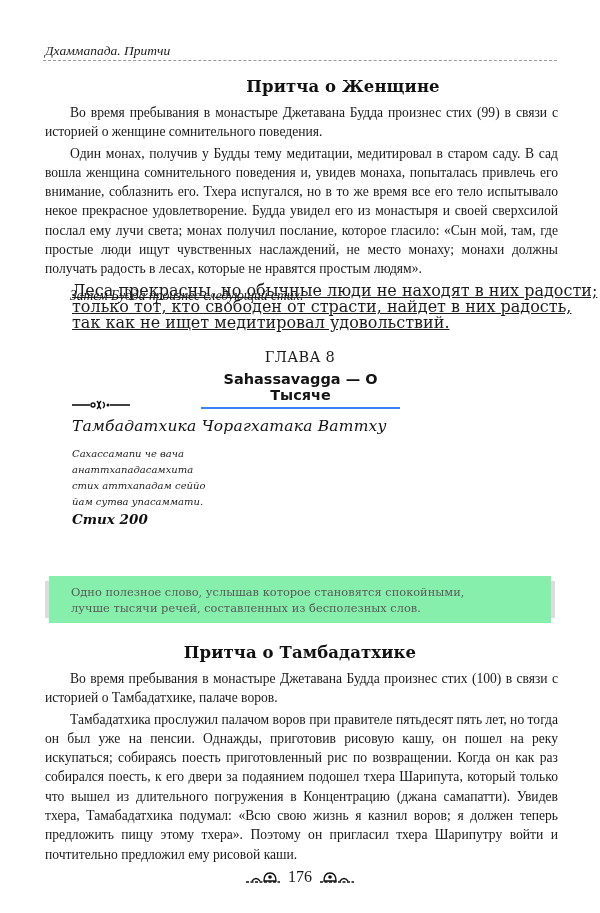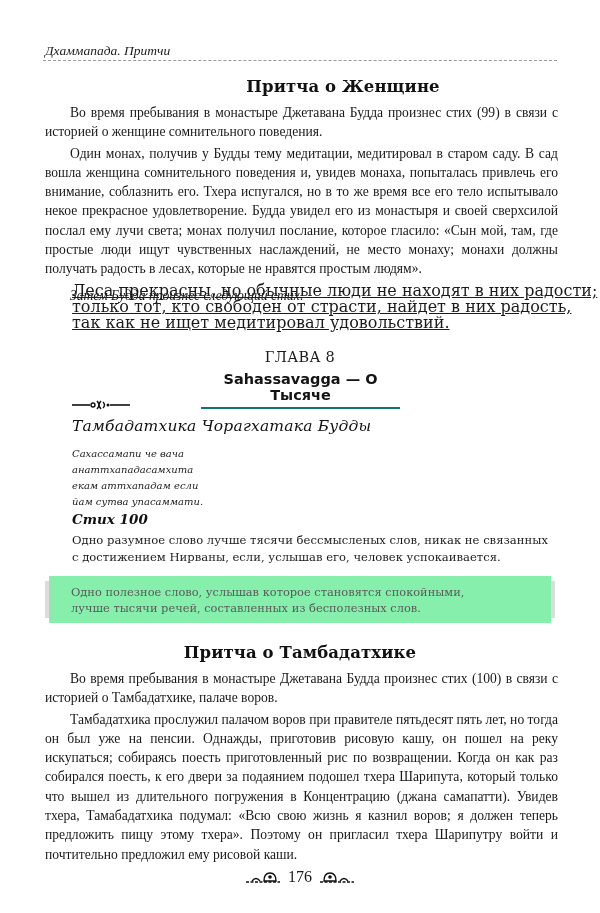--- a/index.html
+++ b/index.html
@@ -12,21 +12,21 @@
     .h-parable { position: absolute; left: 0; width: 600px; text-align: center; font-family: "DejaVu Serif", serif; font-size: 16.5px; font-weight: bold; color: #111; letter-spacing: 0.1px; }
 
     .prose { position: absolute; left: 45px; width: 513px; font-family: "Liberation Serif", serif; font-size: 13.6px; line-height: 19.3px; text-align: justify; color: #181818; }
     .prose p { margin: 0; text-indent: 25px; }
     .prose p + p { margin-top: 2px; }
 
     .verse { position: absolute; left: 72px; font-family: "DejaVu Serif", serif; font-size: 16px; line-height: 16.2px; color: #1b1b1b; text-decoration: underline; }
     .verse div { white-space: nowrap; }
 
     .chapter-num { position: absolute; left: 0; width: 600px; top: 349px; text-align: center; font-family: "DejaVu Serif", serif; font-size: 14.5px; color: #1a1a1a; letter-spacing: 0.3px; }
-    .chapter-title { position: absolute; left: 201px; top: 371px; width: 199px; text-align: center; font-family: "DejaVu Sans", sans-serif; font-size: 14.5px; font-weight: bold; color: #141414; padding-bottom: 4px; border-bottom: 2px solid #0f766e; }
+    .chapter-title { position: absolute; left: 201px; top: 371px; width: 199px; text-align: center; font-family: "DejaVu Sans", sans-serif; font-size: 14.5px; font-weight: bold; color: #141414; padding-bottom: 4px; border-bottom: 2px solid #3b82f6; }
 
     .ornament-left { position: absolute; left: 72px; top: 399px; width: 58px; height: 12px; }
 
     .pali-title { position: absolute; left: 72px; top: 417px; font-family: "DejaVu Serif", serif; font-style: italic; font-size: 15.5px; color: #111; letter-spacing: 0.2px; }
     .pali-verse { position: absolute; left: 72px; top: 446px; font-family: "DejaVu Serif", serif; font-style: italic; font-size: 10px; line-height: 16px; color: #222; }
     .pali-verse div { white-space: nowrap; }
 
     .stanza-label { position: absolute; left: 72px; top: 511px; font-family: "DejaVu Serif", serif; font-style: italic; font-weight: bold; font-size: 13.5px; color: #111; }
     .stanza-text { position: absolute; left: 72px; top: 532px; width: 460px; font-family: "DejaVu Serif", serif; font-size: 11.6px; line-height: 17px; color: #1b1b1b; }
     .stanza-text div { white-space: nowrap; }
@@ -69,34 +69,30 @@
 
   <svg class="ornament-left" viewBox="0 0 58 12">
     <line x1="0" y1="6" x2="18" y2="6" stroke="#111" stroke-width="1.6"></line>
     <circle cx="21" cy="6" r="2" fill="none" stroke="#111" stroke-width="1.4"></circle>
     <path d="M25 2 Q29 6 25 10 M29 2 Q25 6 29 10" fill="none" stroke="#111" stroke-width="1.6"></path>
     <path d="M31 3 Q34 6 31 9" fill="none" stroke="#111" stroke-width="1.4"></path>
     <circle cx="36" cy="6" r="1.5" fill="#111"></circle>
     <line x1="38" y1="6" x2="58" y2="6" stroke="#111" stroke-width="1.6"></line>
   </svg>
 
-  <div class="pali-title">Тамбадатхика Чорагхатака Будды</div>
+  <div class="pali-title">Тамбадатхика Чорагхатака Ваттху</div>
 
   <div class="pali-verse">
     <div>Сахассамапи че вача</div>
     <div>анаттхападасамхита</div>
-    <div>екам аттхападам если</div>
+    <div>стих аттхападам сеййо</div>
     <div>йам сутва упасаммати.</div>
   </div>
 
-  <div class="stanza-label">Стих 100</div>
-  <div class="stanza-text">
-    <div>Одно разумное слово лучше тясячи бессмысленых слов, никак не связанных</div>
-    <div>с достижением Нирваны, если, услышав его, человек успокаивается.</div>
-  </div>
+  <div class="stanza-label">Стих 200</div>
 
   <div class="highlight-box">
     <div class="highlight-text">
       <div>Одно полезное слово, услышав которое становятся спокойными,</div>
       <div>лучше тысячи речей, составленных из бесполезных слов.</div>
     </div>
   </div>
 
   <div class="h-parable" style="top:643px;">Притча о Тамбадатхике</div>
 

